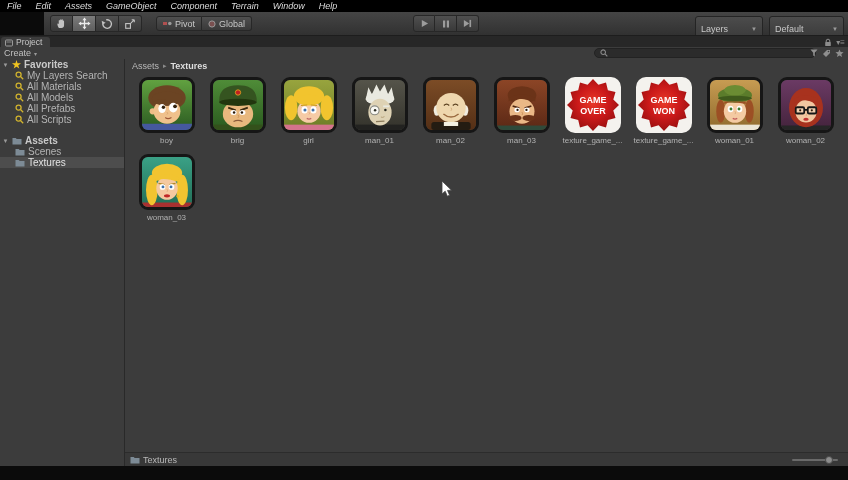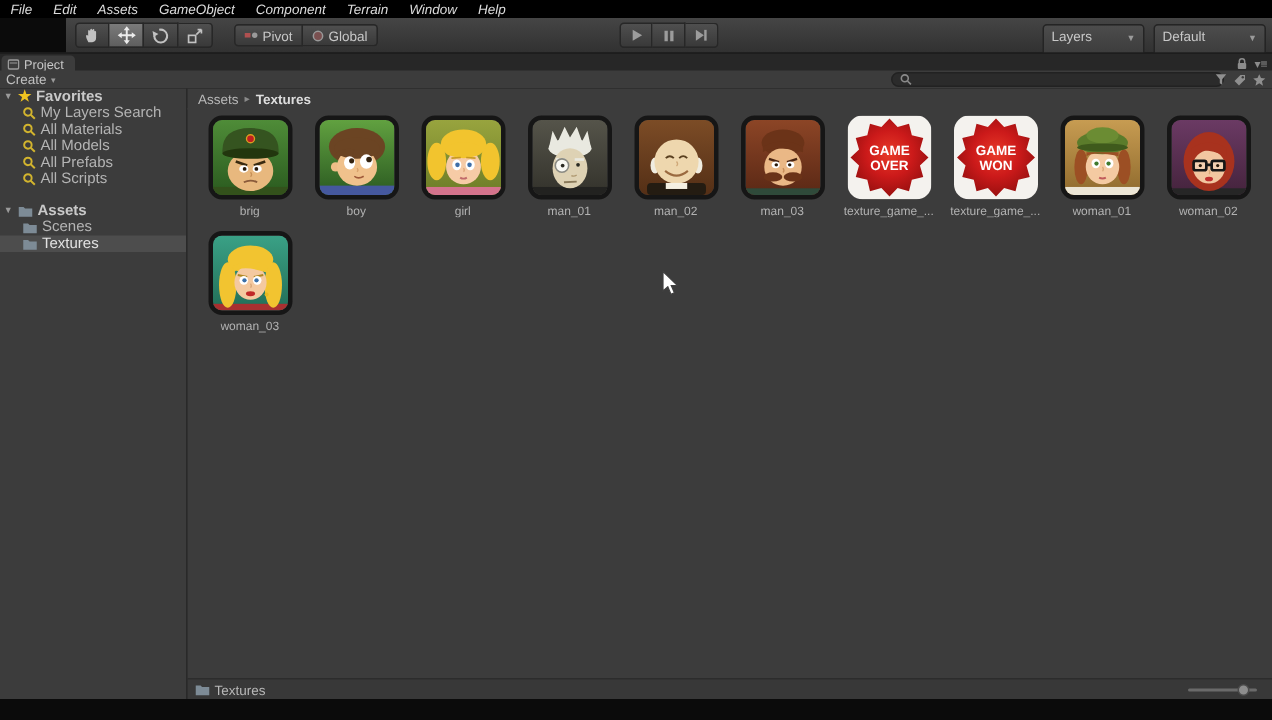--- a/index.html
+++ b/index.html
@@ -13,27 +13,27 @@
   .grp{position:absolute;display:flex;}
   .grp .btn:first-child{border-left-width:1px;border-radius:3px 0 0 3px;}
   .grp .btn:last-child{border-radius:0 3px 3px 0;}
   .toolgrp{left:6px;top:3px;}
   .toolgrp .btn{width:23px;height:17px;}
   .btn.active{background:linear-gradient(#7b7b7b,#5e5e5e);}
   .pggrp{left:112px;top:4px;}
   .pggrp .btn{height:15px;padding:0 6px;gap:3px;color:#c8c8c8;font-size:9px;}
   .playgrp{left:50%;top:3px;transform:translateX(-50%);}
   .playgrp .btn{width:22px;height:17px;}
-  .dd{position:absolute;top:4px;height:15px;background:linear-gradient(#4c4c4c,#383838);border:1px solid #242424;border-radius:3px;color:#c8c8c8;font-size:9px;display:flex;align-items:flex-end;justify-content:space-between;padding:12px 5px;box-sizing:border-box;}
+  .dd{position:absolute;top:4px;height:15px;background:linear-gradient(#4c4c4c,#383838);border:1px solid #242424;border-radius:3px;color:#c8c8c8;font-size:9px;display:flex;align-items:center;justify-content:space-between;padding:12px 5px;box-sizing:border-box;}
   .dd-layers{right:85px;width:68px;}
   .dd-default{right:4px;width:75px;}
   .caret{font-size:6px;color:#9a9a9a;}
   
   .tabbar{position:absolute;top:35px;left:0;right:0;height:12px;background:#272727;border-top:1px solid #1d1d1d;}
-  .tab{position:absolute;left:1px;top:1px;height:11px;padding:0 8px 0 4px;background:#3c3c3c;border-radius:3px 3px 0 0;display:flex;align-items:center;gap:3px;font-size:8.5px;color:#c8c8c8;}
+  .tab{position:absolute;left:1px;top:1px;height:11px;padding:0 8px 0 4px;background:#3c3c3c;border-radius:3px 3px 0 0;display:flex;gap:3px;font-size:8.5px;color:#c8c8c8;}
   .tabbar-icons{position:absolute;right:3px;top:0;height:12px;display:flex;align-items:center;gap:4px;color:#8c8c8c;font-size:8px;}
   
   .subbar{position:absolute;top:47px;left:0;right:0;height:12px;background:#3c3c3c;}
   .create{position:absolute;left:4px;top:1px;display:flex;align-items:center;gap:3px;font-size:9px;color:#c0c0c0;text-align:center;}
   .searchbox{position:absolute;left:594px;top:1px;width:222px;height:10px;background:#2b2b2b;border:1px solid #222;border-radius:6px;display:flex;align-items:center;gap:3px;padding:0 5px;box-sizing:border-box;}
   .searchbox input{flex:1;background:transparent;border:0;outline:0;padding:0;color:#ddd;font-size:8px;font-family:"Liberation Sans",sans-serif;}
   .search-icons{position:absolute;right:4px;top:1px;height:10px;display:flex;align-items:center;gap:4px;}
   
   .sidebar{position:absolute;left:0;top:59px;width:124px;bottom:14px;background:#3c3c3c;border-right:1px solid #292929;overflow:hidden;}
   .srow{height:11px;display:flex;align-items:center;gap:3px;font-size:10px;color:#b4b4b4;padding-left:15px;white-space:nowrap;cursor:default;}
@@ -307,20 +307,47 @@
 </div>
 
 <div class="breadcrumb">
   <span>Assets</span>
   <span class="sep">▸</span>
   <span class="cur">Textures</span>
 </div>
 
 <div class="gridarea">
   <div class="grid">
+
+    <div class="cell">
+      <div class="thumb framed">
+        <svg viewBox="0 0 56 56">
+            <defs>
+              <linearGradient id="gboy" x1="0" y1="0" x2="0" y2="1">
+                <stop offset="0" stop-color="#61a140"></stop>
+                <stop offset="1" stop-color="#2b5a21"></stop>
+              </linearGradient>
+            </defs>
+          <rect width="56" height="56" fill="url(#gboy)"></rect>
+          <rect x="0" y="49" width="56" height="7" fill="#45589e"></rect>
+          <ellipse cx="28" cy="20" rx="21" ry="14" fill="#6b4423"></ellipse>
+          <circle cx="12" cy="35" r="3.5" fill="#eebd87"></circle>
+          <ellipse cx="28" cy="35" rx="15" ry="14" fill="#f0c18c"></ellipse>
+          <ellipse cx="28" cy="21" rx="17" ry="8" fill="#6b4423"></ellipse>
+          <path d="M11 26 Q17 20 26 22 L24 28 Z" fill="#6b4423"></path>
+          <ellipse cx="22.5" cy="32" rx="4.2" ry="5" fill="#fff"></ellipse>
+          <ellipse cx="35" cy="31" rx="4.8" ry="5.4" fill="#fff"></ellipse>
+          <circle cx="24" cy="30.5" r="1.9" fill="#33220f"></circle>
+          <circle cx="37" cy="29.5" r="2.1" fill="#33220f"></circle>
+          <path d="M26 42 Q29 44.5 33 42" stroke="#a05a3a" stroke-width="1.2" fill="none"></path>
+          <path d="M28 36 q1.5 1.5 0 2.6" stroke="#d8a06a" stroke-width="1" fill="none"></path>
+        </svg>
+      </div>
+      <div class="label">boy</div>
+    </div>
 
     <div class="cell">
       <div class="thumb framed">
         <svg viewBox="0 0 56 56">
             <defs>
               <linearGradient id="gbrig" x1="0" y1="0" x2="0" y2="1">
                 <stop offset="0" stop-color="#4f8c38"></stop>
                 <stop offset="1" stop-color="#2a5a1f"></stop>
               </linearGradient>
             </defs>
@@ -334,47 +361,20 @@
           <path d="M39 31 L30.5 34" stroke="#3a2a10" stroke-width="2"></path>
           <ellipse cx="23" cy="36.5" rx="3.4" ry="2.8" fill="#fff"></ellipse>
           <ellipse cx="33" cy="36.5" rx="3.4" ry="2.8" fill="#fff"></ellipse>
           <circle cx="23.6" cy="36.5" r="1.4" fill="#2a1a0a"></circle>
           <circle cx="32.4" cy="36.5" r="1.4" fill="#2a1a0a"></circle>
           <path d="M23 46.5 Q28 44 33 46.5" stroke="#8a5a3a" stroke-width="1.4" fill="none"></path>
           <path d="M28 39 q1.6 2 0 3.4" stroke="#c79058" stroke-width="1" fill="none"></path>
         </svg>
       </div>
       <div class="label">brig</div>
-    </div>
-
-    <div class="cell">
-      <div class="thumb framed">
-        <svg viewBox="0 0 56 56">
-            <defs>
-              <linearGradient id="gboy" x1="0" y1="0" x2="0" y2="1">
-                <stop offset="0" stop-color="#61a140"></stop>
-                <stop offset="1" stop-color="#2b5a21"></stop>
-              </linearGradient>
-            </defs>
-          <rect width="56" height="56" fill="url(#gboy)"></rect>
-          <rect x="0" y="49" width="56" height="7" fill="#45589e"></rect>
-          <ellipse cx="28" cy="20" rx="21" ry="14" fill="#6b4423"></ellipse>
-          <circle cx="12" cy="35" r="3.5" fill="#eebd87"></circle>
-          <ellipse cx="28" cy="35" rx="15" ry="14" fill="#f0c18c"></ellipse>
-          <ellipse cx="28" cy="21" rx="17" ry="8" fill="#6b4423"></ellipse>
-          <path d="M11 26 Q17 20 26 22 L24 28 Z" fill="#6b4423"></path>
-          <ellipse cx="22.5" cy="32" rx="4.2" ry="5" fill="#fff"></ellipse>
-          <ellipse cx="35" cy="31" rx="4.8" ry="5.4" fill="#fff"></ellipse>
-          <circle cx="24" cy="30.5" r="1.9" fill="#33220f"></circle>
-          <circle cx="37" cy="29.5" r="2.1" fill="#33220f"></circle>
-          <path d="M26 42 Q29 44.5 33 42" stroke="#a05a3a" stroke-width="1.2" fill="none"></path>
-          <path d="M28 36 q1.5 1.5 0 2.6" stroke="#d8a06a" stroke-width="1" fill="none"></path>
-        </svg>
-      </div>
-      <div class="label">boy</div>
     </div>
 
 
     <div class="cell">
       <div class="thumb framed">
         <svg viewBox="0 0 56 56">
             <defs>
               <linearGradient id="ggirl" x1="0" y1="0" x2="0" y2="1">
                 <stop offset="0" stop-color="#98a43e"></stop>
                 <stop offset="1" stop-color="#6c7c26"></stop>

